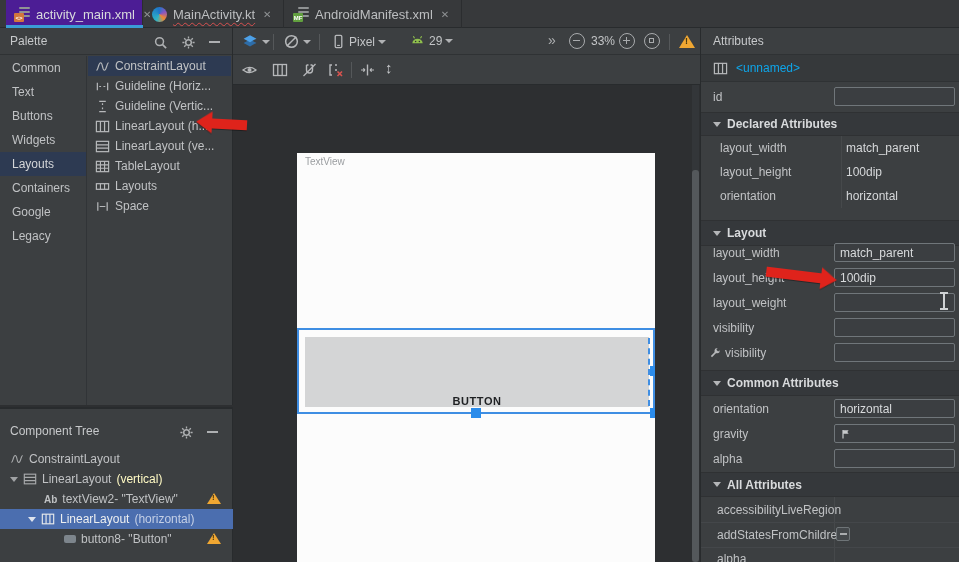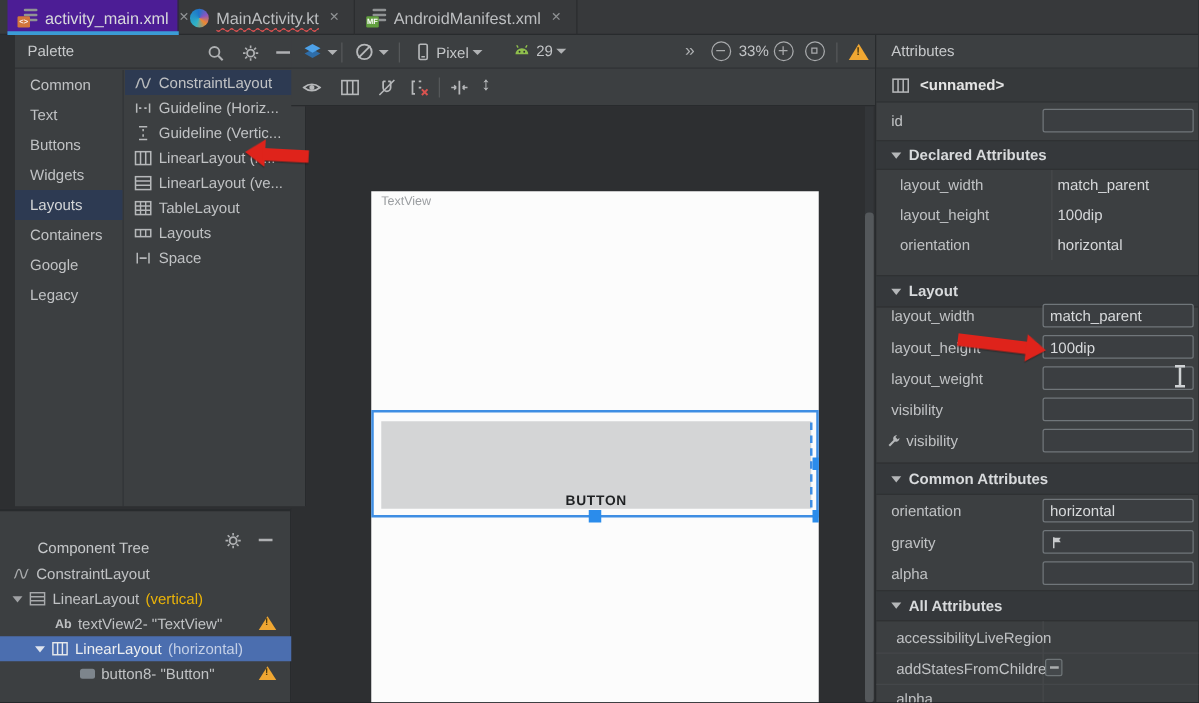--- a/index.html
+++ b/index.html
@@ -28,21 +28,21 @@
   .badge.mf  { background:#62a03f; }
   .kt-ic { width:15px; height:15px; flex:0 0 15px; border-radius:50%; background:conic-gradient(from 210deg,#2fb3c6,#1d76c9 40%,#8a55c0 60%,#f08830 78%,#2fb3c6); position:relative; }
 
   
   .panel { background:#3c3f41; }
   .tool-sep { position:absolute; width:1px; height:16px; background:#55585a; }
   .minus-ic { width:11px; height:2px; background:#aeb0b2; }
   svg.ic { display:block; }
 
   
-  #palette { left:12px; top:28px; width:233px; height:377px; border-right:1px solid #282b2d;padding-left:34px; }
+  #palette { left:0; top:28px; width:233px; height:377px; border-right:1px solid #282b2d;padding-left:34px; }
   #palette-header { position:absolute; left:0; top:0; width:100%; height:27px; border-bottom:1px solid #2f3234; display:flex; align-items:center; }
   #palette-header .title { padding-left:10px; color:#c7c9cb; }
   .hdr-ic { position:absolute; top:6px; width:16px; height:16px; display:flex; align-items:center; justify-content:center; }
   #pal-cats { position:absolute; left:0; top:28px; width:87px; bottom:0; border-right:1px solid #313437; }
   .cat { height:24px; line-height:24px; padding-left:12px; color:#c0c2c4; cursor:default; }
   .cat.sel { background:#2d3a52; color:#d4d6d8; }
   #pal-items { position:absolute; left:88px; top:28px; right:1px; bottom:0; }
   .pitem { height:20px; display:flex; align-items:center; gap:5px; padding-left:7px; cursor:default; white-space:nowrap; }
   .pitem.sel { background:#2d3a52; }
 
@@ -67,36 +67,36 @@
   #sel-rect { left:297px; top:328px; width:358px; height:86px; border:2px solid #3f8ee3; }
   #dash-line { left:648px; top:338px; height:68px; border-left:2px dashed #3f8ee3; }
   .handle { position:absolute; width:10px; height:10px; background:#2b8ceb; }
 
   
   #sb-track { left:692px; top:85px; width:7px; height:477px; background:#333639; }
   #sb-thumb { left:692px; top:170px; width:7px; height:392px; background:#54585b; border-radius:3px; }
 
   
   #ctree { left:0; top:407px; width:233px; height:155px; border-right:1px solid #282b2d; border-top:2px solid #282b2d; }
-  #ctree-header { position:absolute; left:0; top:8px; width:100%; height:28px; display:flex; align-items:flex-end;padding-left:20px; }
+  #ctree-header { position:absolute; left:0; top:8px; width:100%; height:28px; display:flex; align-items:center; }
   #ctree-header .title { padding-left:10px; color:#c7c9cb; }
   .tnode { position:absolute; left:0; width:233px; height:20px; display:flex; align-items:center; gap:5px; white-space:nowrap; }
   .tnode.sel { background:#4b6eaf; color:#eceef0; }
-  .tnode .sfx { color:#eab308; } .tnode.sel .sfx { color:#c3cfe6; }
+  .tnode .sfx { color:#fef9c3; } .tnode.sel .sfx { color:#c3cfe6; }
   .tri-down { width:0; height:0; border-left:4.5px solid transparent; border-right:4.5px solid transparent; border-top:5.5px solid #a0a2a4; }
   .tnode.sel .tri-down { border-top-color:#dfe4ee; }
   .ab-ic { font-size:10px; font-weight:bold; color:#bfc1c3; }
   .btnw-ic { width:12px; height:8px; background:#7d858c; border-radius:2px; }
   .tnode .warn.small { position:absolute; right:12px; top:4px; }
 
   
   #attrs { left:700px; top:28px; width:259px; height:534px; border-left:1px solid #282b2d; }
   #attrs-header { position:absolute; left:0; top:0; width:100%; height:27px; border-bottom:1px solid #2f3234; display:flex; align-items:center; }
   #attrs-header .title { padding-left:12px; color:#c7c9cb; }
-  #unnamed-row { position:absolute; left:0; top:27px; width:100%; height:27px; background:#36393b; border-bottom:1px solid #2f3234; display:flex; align-items:center; gap:8px; padding-left:12px; color:#e5e5e5;font-weight:bold; }
+  #unnamed-row { position:absolute; left:0; top:27px; width:100%; height:27px; background:#36393b; border-bottom:1px solid #2f3234; display:flex; align-items:center; gap:8px; padding-left:12px; color:#0ea5e9; }
   .sec-hdr { position:absolute; left:0; width:100%; background:#35383b; border-top:1px solid #2f3133; border-bottom:1px solid #2f3133; display:flex; align-items:center; gap:6px; padding-left:12px; font-weight:bold; color:#d8dadc; }
   .sec-hdr .tri-down { border-top-color:#b4b6b8; }
   .arow { position:absolute; left:0; width:100%; }
   .alabel { position:absolute; top:50%; transform:translateY(-50%); color:#c0c2c4; white-space:nowrap; }
   .avalue { position:absolute; left:145px; top:50%; transform:translateY(-50%); color:#d6d8da; }
   .fld { position:absolute; left:133px; top:3px; width:121px; height:19px; border:1px solid #70767a; border-radius:2px; background:#3b3e41; display:flex; align-items:center; padding:0 5px; color:#d8dadc; overflow:hidden; white-space:nowrap; }
   .col-div { position:absolute; width:1px; background:#46494b; }
   .all-row-line { position:absolute; left:0; width:100%; height:1px; background:#44474a; }
   .cbx { position:absolute; left:135px; top:5px; width:14px; height:14px; background:#44484b; border:1px solid #6e7477; border-radius:2px; }
   .cbx::after { content:""; position:absolute; left:2.5px; top:5px; width:7px; height:2px; background:#aaadaf; }

